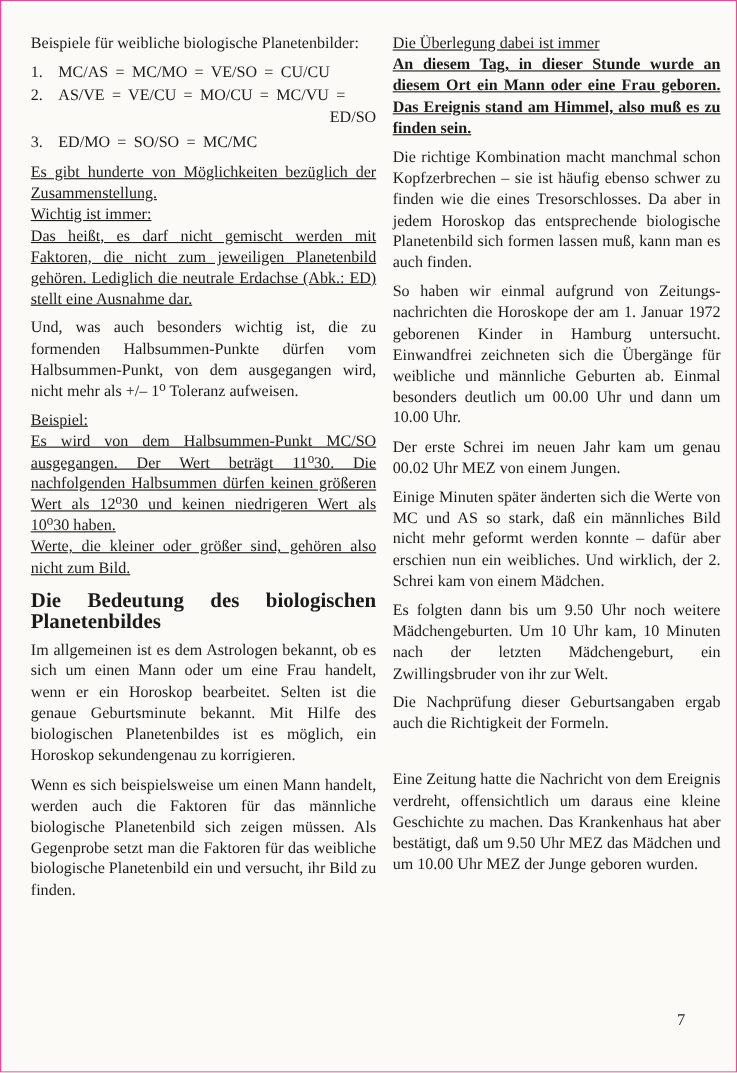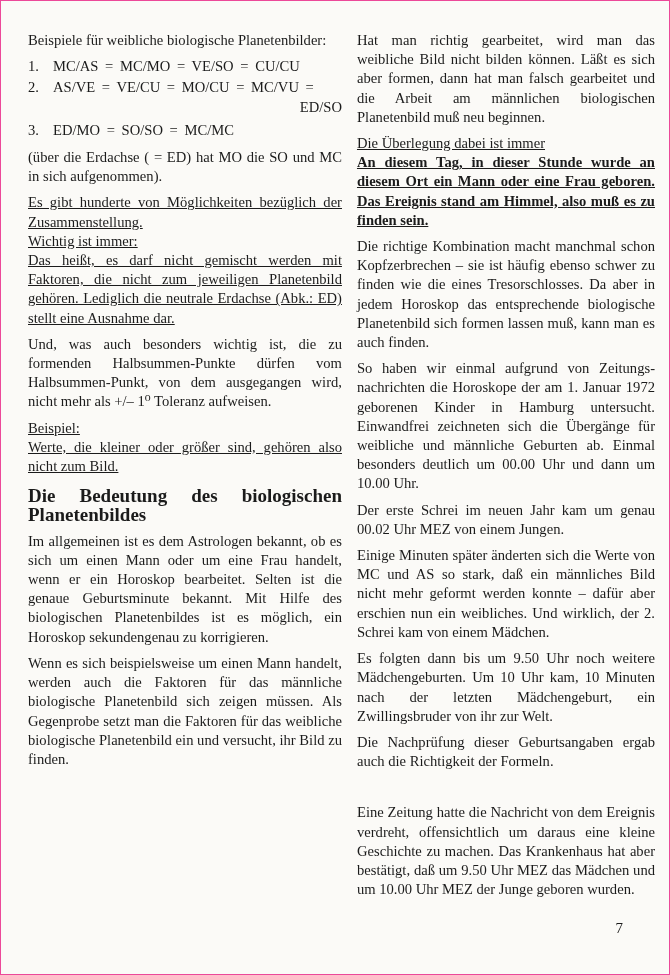--- a/index.html
+++ b/index.html
@@ -98,43 +98,42 @@
           </span>
         </li>
         <li class="formula-item spaced">
           <span class="num">3.</span>
           <span class="formula-body">
             <span class="formula-text">ED/MO = SO/SO = MC/MC</span>
           </span>
         </li>
       </ol>
 
-      <p class="para">(über die Erdachse ( = ED) hat MO die SO und MC in sich aufgenommen).</p>
 
       <div class="group">
         <div>Es gibt hunderte von Möglichkeiten bezüg­lich der Zusammenstellung.</div>
         <div>Wichtig ist immer:</div>
         <div>Das heißt, es darf nicht gemischt werden mit Faktoren, die nicht zum jeweiligen Planeten­bild gehören. Lediglich die neutrale Erdachse (Abk.: ED) stellt eine Ausnahme dar.</div>
       </div>
 
       <p class="para">Und, was auch besonders wichtig ist, die zu formenden Halbsummen-Punkte dürfen vom Halbsummen-Punkt, von dem ausgegangen wird, nicht mehr als +/– 1⁰ Toleranz aufwei­sen.</p>
 
       <div class="group">
         <div>Beispiel:</div>
+        <div>Es wird von dem Halbsummen-Punkt MC/SO ausgegangen. Der Wert beträgt 11⁰30. Die nachfolgenden Halbsummen dürfen keinen größeren Wert als 12⁰30 und keinen niedri­geren Wert als 10⁰30 haben.</div>
         <div>Werte, die kleiner oder größer sind, gehören also nicht zum Bild.</div>
       </div>
 
       <h2 class="heading">Die Bedeutung des biologischen Planeten­bildes</h2>
 
       <p class="para">Im allgemeinen ist es dem Astrologen be­kannt, ob es sich um einen Mann oder um eine Frau handelt, wenn er ein Horoskop bearbeitet. Selten ist die genaue Geburts­minute bekannt. Mit Hilfe des biologischen Planetenbildes ist es möglich, ein Horoskop sekundengenau zu korrigieren.</p>
       <p class="para">Wenn es sich beispielsweise um einen Mann handelt, werden auch die Faktoren für das männliche biologische Planetenbild sich zei­gen müssen. Als Gegenprobe setzt man die Faktoren für das weibliche biologische Pla­netenbild ein und versucht, ihr Bild zu finden.</p>
     </div>
 
     <div class="col col-right">
-      <p class="para">Hat man richtig gearbeitet, wird man das weibliche Bild nicht bilden können. Läßt es sich aber formen, dann hat man falsch gearbeitet und die Arbeit am männlichen bio­logischen Planetenbild muß neu beginnen.</p>
 
       <div class="group">
         <div>Die Überlegung dabei ist immer</div>
         <div class="bold">An diesem Tag, in dieser Stunde wurde an diesem Ort ein Mann oder eine Frau geboren. Das Ereignis stand am Himmel, also muß es zu finden sein.</div>
       </div>
 
       <p class="para">Die richtige Kombination macht manchmal schon Kopfzerbrechen – sie ist häufig eben­so schwer zu finden wie die eines Tresor­schlosses. Da aber in jedem Horoskop das entsprechende biologische Planetenbild sich formen lassen muß, kann man es auch finden.</p>
       <p class="para">So haben wir einmal aufgrund von Zeitungs­nachrichten die Horoskope der am 1. Januar 1972 geborenen Kinder in Hamburg unter­sucht. Einwandfrei zeichneten sich die Über­gänge für weibliche und männliche Geburten ab. Einmal besonders deutlich um 00.00 Uhr und dann um 10.00 Uhr.</p>
       <p class="para">Der erste Schrei im neuen Jahr kam um ge­nau 00.02 Uhr MEZ von einem Jungen.</p>
       <p class="para">Einige Minuten später änderten sich die Werte von MC und AS so stark, daß ein männliches Bild nicht mehr geformt werden konnte – dafür aber erschien nun ein weibliches. Und wirklich, der 2. Schrei kam von einem Mäd­chen.</p>

